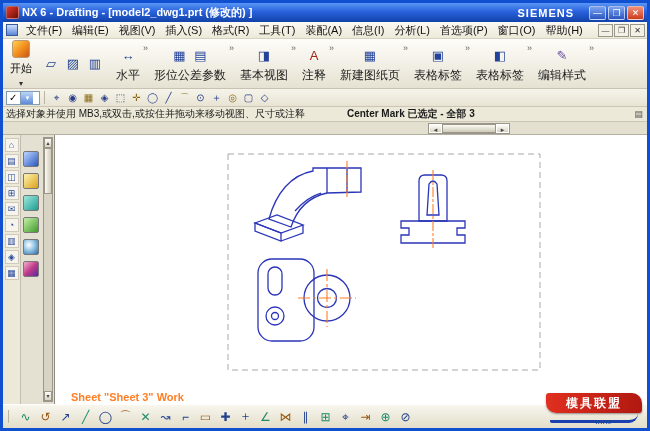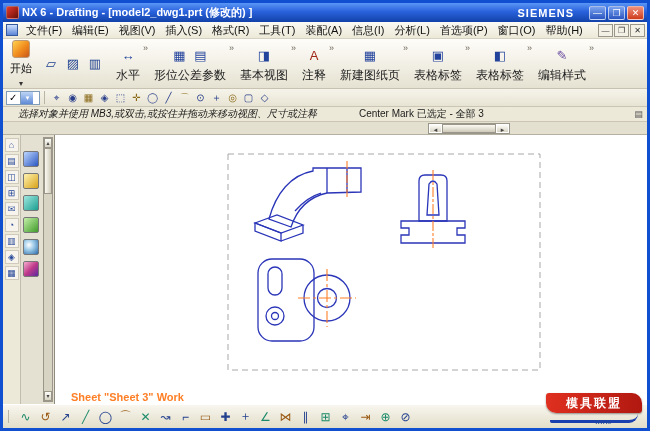--- a/index.html
+++ b/index.html
@@ -68,22 +68,22 @@
   .combo.scope { width:86px; }
   .sicons { display:flex; gap:1px; align-items:center; }
   .sicon { width:15px; height:15px; display:flex; align-items:center; justify-content:center;
            font-size:10px; color:#2a3f8c; border:1px solid transparent; }
   .sicon:nth-child(3n) { color:#8a6a18; }
   .vsep { width:1px; height:13px; background:#b9b4a3; margin:0 2px; }
 
   
   .prompt-bar { height:15px; flex:0 0 15px; background:#ece9d8; border-bottom:1px solid #cac5b4;
                 display:flex; align-items:center; font-size:10px; color:#1a1a1a; }
-  .prompt-text { padding-left:15px; white-space:nowrap;font-style:italic; }
-  .status-text { margin-left:42px; font-weight:normal; white-space:nowrap; }
+  .prompt-text { padding-left:3px; white-space:nowrap; }
+  .status-text { margin-left:42px; font-weight:bold; white-space:nowrap; }
   .prompt-icon { margin-left:auto; margin-right:4px; font-size:9px; color:#555; }
 
   
   .hscroll { height:13px; flex:0 0 13px; background:#e4e0d0; border-bottom:1px solid #b5b1a2; position:relative; }
   .hbar { position:absolute; left:425px; top:1px; height:11px; width:82px; display:flex;
           border:1px solid #9a968a; background:#d6d2c2; }
   .hbtn { width:13px; height:100%; background:linear-gradient(#fdfdf8,#d8d4c4); border:1px solid #fff;
           outline:1px solid #9a968a; font-size:7px; line-height:9px; text-align:center; color:#444; }
   .hthumb { flex:1; background:linear-gradient(#fbfaf3,#cfcaba); border:1px solid #9a968a; }
 

